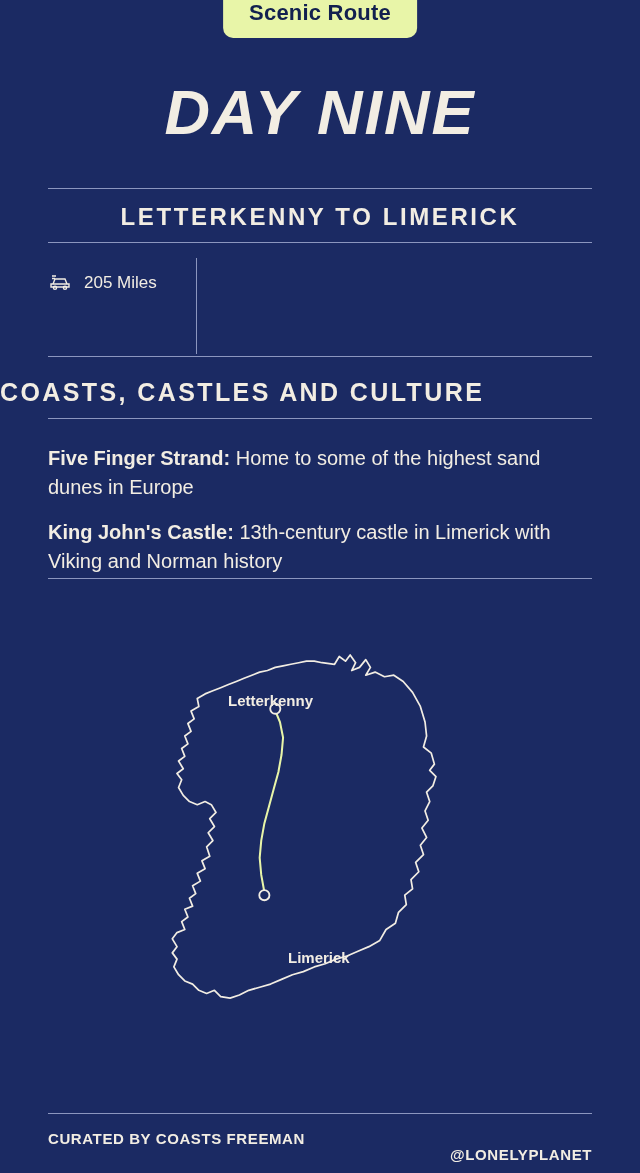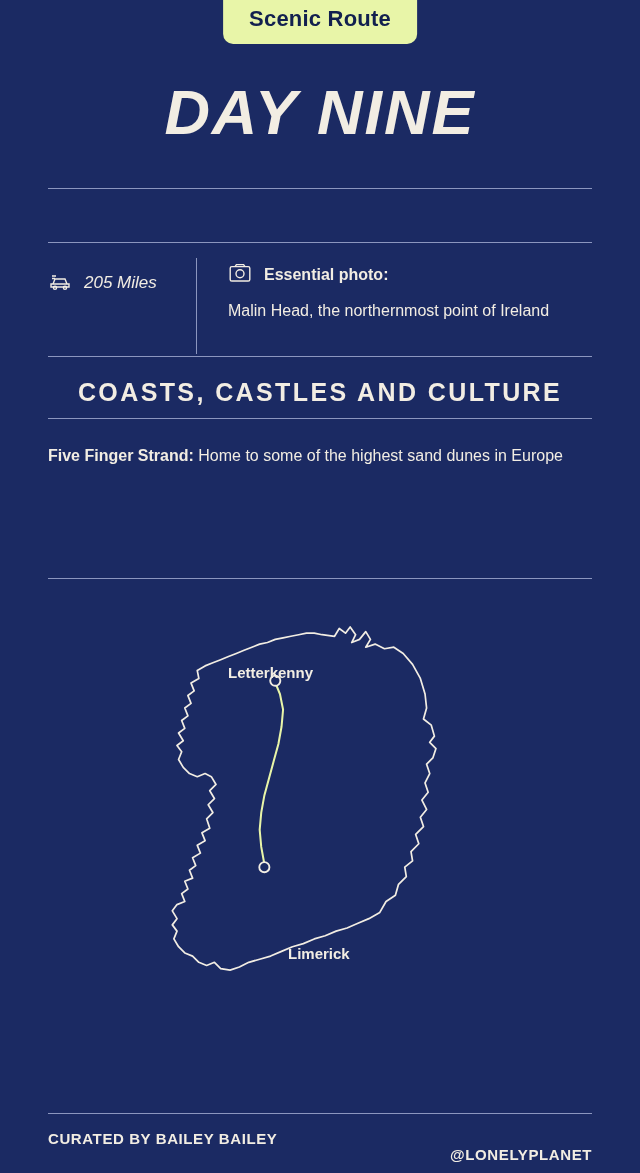--- a/index.html
+++ b/index.html
@@ -45,21 +45,21 @@
       radial-gradient(1.1px 1.1px at 630px 980px, rgba(255,255,255,.25) 50%, transparent 51%),
       #1b2a63;
   }
   .badge {
     position: absolute;
     top: 0; left: 50%;
     transform: translateX(-50%);
     background: #e8f5a8;
     color: #12204f;
     border-radius: 0 0 10px 10px;
-    padding: 6px 26px 12px;
+    padding: 0 26px 12px;
     font-size: 22px;
     font-weight: bold;
     letter-spacing: .2px;
   }
   .title {
     position: absolute;
     top: 76px; left: 0; right: 0;
     text-align: center;
     color: #f2ede3;
     font-size: 63px;
@@ -79,21 +79,20 @@
     text-align: center;
     color: #f2ede3;
     font-size: 24px;
     font-weight: bold;
     letter-spacing: 2.6px;
   }
   .stats {
     position: absolute;
     top: 258px; left: 48px;
     width: 148px;
-    font-style: italic;
   }
   .stat {
     display: flex;
     align-items: center;
     gap: 12px;
     height: 50px;
     color: #f2ede3;
     font-size: 17px;
   }
   .stat svg { flex: none; }
@@ -116,40 +115,39 @@
     font-weight: bold;
   }
   .photo-text {
     margin-top: 14px;
     color: #f2ede3;
     font-size: 16px;
   }
   .section-title {
     position: absolute;
     top: 378px; left: 0; right: 0;
-    text-align: center;
     color: #f2ede3;
     font-size: 25px;
     font-weight: bold;
     letter-spacing: 2.4px;
   }
   .highlights {
     position: absolute;
     top: 444px; left: 48px; right: 48px;
   }
   .hl {
     color: #f2ede3;
-    font-size: 16px;
+    font-size: 20px;
     line-height: 1.45;
     margin-bottom: 16px;
   }
   .hl b { font-weight: bold; }
   .map-wrap {
     position: absolute;
-    top: 596px; left: 0; right: 0;
+    top: 624px; left: 0; right: 0;
     height: 480px;
   }
   .footer-left {
     position: absolute;
     left: 48px; bottom: 26px;
     color: #f2ede3;
     font-size: 15px;
     font-weight: bold;
     letter-spacing: .6px;
   }
@@ -172,64 +170,56 @@
 <body>
 
 <div class="page">
 
   <div class="badge">Scenic Route</div>
 
   <div class="title">DAY NINE</div>
 
   <div class="rule" style="top:188px;"></div>
 
+  <div class="subtitle">LETTERKENNY TO LIMERICK</div>
 
   <div class="rule" style="top:242px;"></div>
 
   <div class="stats">
     <div class="stat">
       <span>
         <svg width="24" height="20" viewBox="0 0 24 20" fill="none" stroke="#f2ede3" stroke-width="1.4">
           <path d="M3 13h18v3H3z"></path>
           <path d="M5 13l2-5h10l2 5"></path>
           <circle cx="7" cy="16.8" r="1.6"></circle>
           <circle cx="17" cy="16.8" r="1.6"></circle>
           <path d="M4 5h4M4 7.5h3"></path>
         </svg>
       </span>
       <span>205 Miles</span>
     </div>
   </div>
 
   <div class="vdiv"></div>
 
-  <div class="photo">
-    <div class="photo-head">
-      <span>
-        <svg width="24" height="22" viewBox="0 0 24 22" fill="none" stroke="#f2ede3" stroke-width="1.4">
-          <rect x="2.2" y="4.6" width="19.6" height="14.4" rx="1.6"></rect>
-          <circle cx="12" cy="11.8" r="4"></circle>
-          <path d="M7 4.6l1.4-2h7.2L17 4.6"></path>
-        </svg>
-      </span>
-      <span>Essential photo:</span>
-    </div>
-    <div class="photo-text">Malin Head, the northernmost point of Ireland</div>
-  </div>
 
   <div class="rule" style="top:356px;"></div>
 
   <div class="section-title">COASTS, CASTLES AND CULTURE</div>
 
   <div class="rule" style="top:418px;"></div>
 
   <div class="highlights">
     <div class="hl">
       <b>Five Finger Strand:</b>
       <span>Home to some of the highest sand dunes in Europe</span>
+    </div>
+    <div class="hl">
+      <b>King John's Castle:</b>
+      <span>13th-century castle in Limerick with Viking and Norman history</span>
     </div>
   </div>
 
   <div class="rule" style="top:578px;"></div>
 
   <div class="map-wrap">
     <svg width="640" height="480" viewBox="0 0 640 480" fill="none">
       <path fill="none" stroke="#f2ede3" stroke-width="2.2" stroke-linejoin="round" stroke-linecap="round" d="M352 26 L358 16 L366 22 L372 14 L379 24 L374 34 L384 30 L392 20 L398 30 L392 40
            L404 36 L416 42 L428 40 L440 48 L452 62 L462 80 L468 100 L470 118 L466 132
            L476 140 L480 154 L474 162 L482 170 L478 182 L470 190 L474 202 L468 214 L472 226
@@ -243,21 +233,21 @@
            L166 202 L158 194 L152 184 L156 174 L150 166 L158 160 L152 150 L160 144 L156 134
            L164 128 L160 118 L168 112 L164 102 L172 96 L168 86 L178 80 L176 70 L186 64
            L196 60 L206 56 L216 52 L226 48 L236 44 L246 40 L256 36 L266 34 L276 30 L286 28
            L296 26 L306 24 L316 22 L326 22 L336 24 Z" transform="translate(60,20) scale(0.78)"></path>
       <path fill="none" stroke="#e8f5a8" stroke-width="2.6" stroke-linecap="round" d="M275 83 L282 100 L286 120 L284 142 L280 164 L274 186 L268 208 L262 230
            L258 252 L256 274 L258 296 L262 318" transform="translate(60,20) scale(0.78)"></path>
       <circle cx="276" cy="83" r="6.5" fill="#1b2a63" stroke="#f2ede3" stroke-width="2.4" transform="translate(60,20) scale(0.78)"></circle>
       <circle cx="262" cy="322" r="6.5" fill="#1b2a63" stroke="#f2ede3" stroke-width="2.4" transform="translate(60,20) scale(0.78)"></circle>
     </svg>
     <div class="city-label" style="left:228px; top:68px;">Letterkenny</div>
-    <div class="city-label" style="left:288px; top:325px;margin-top:24px;">Limerick</div>
+    <div class="city-label" style="left:288px; top:325px;">Limerick</div>
   </div>
 
   <div class="rule" style="top:1113px;"></div>
 
-  <div class="footer-left">CURATED BY BAILEY BAILEY</div>
+  <div class="footer-left">CURATED BY COASTS FREEMAN</div>
   <div class="footer-right">@LONELYPLANET</div>
 
 </div>
 
 </body></html>

